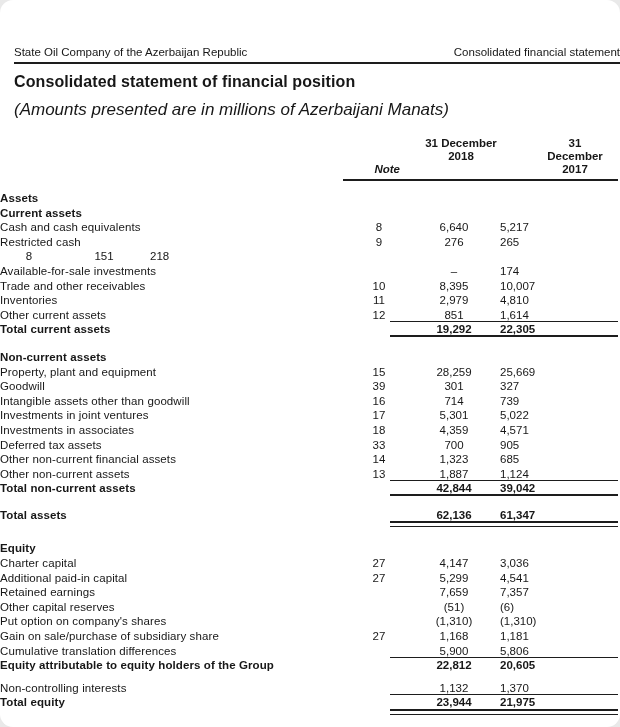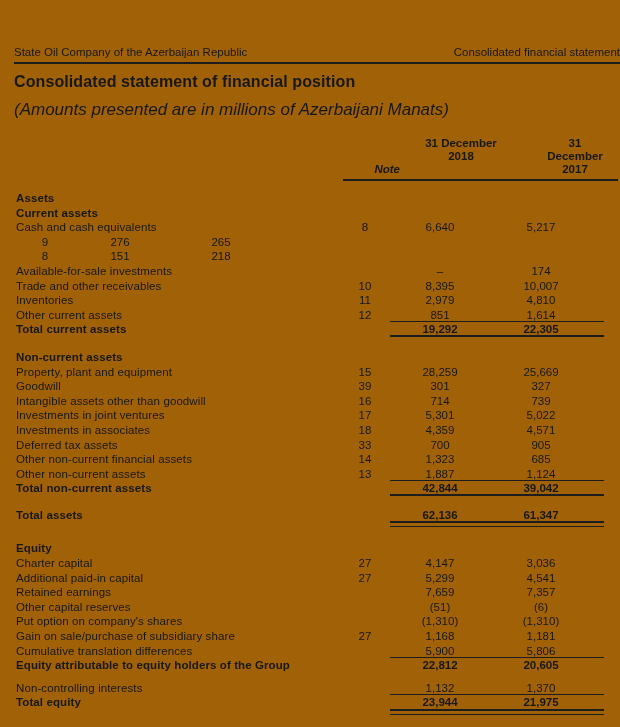--- a/index.html
+++ b/index.html
@@ -2,24 +2,25 @@
 <html><head>
 <meta charset="utf-8">
 <style>
   * { box-sizing: border-box; margin: 0; padding: 0; }
   html, body { background: #e9e9e9; }
   body { font-family: "Liberation Sans", sans-serif; }
   .page {
     position: relative;
     width: 620px;
     height: 727px;
-    background: #a16207;
+    background: #ffffff;
     color: #171717;
     overflow: hidden;
     margin: 0 auto;
+    border-radius: 13px;
   }
   
   .doc-header {
     display: flex;
     justify-content: space-between;
     align-items: flex-end;
     margin: 46px 0 0 14px;
     border-bottom: 2px solid #1d1d1d;
     padding-bottom: 4px;
     font-size: 11.5px;
@@ -50,31 +51,30 @@
   .th-2017  { width: 110px; text-align: center; padding-left: 40px; }
   .thead-rule {
     height: 2px;
     background: #1d1d1d;
     margin: 3px 2px 0 343px;
   }
   
   .rows { margin-top: 10px; }
   .row {
     display: flex;
-    padding-left: 16px;
-    margin-right: 24px;
+    margin-right: 10px;
     line-height: 14.6px;
     font-size: 11.5px;
     position: relative;
   }
   .row.bold { font-weight: bold; }
   .c-label { flex: 1; letter-spacing: .1px; }
   .c-note  { width: 58px; text-align: center; }
   .c-v2018 { width: 92px;  text-align: center; }
-  .c-v2017 { width: 110px; text-align: center; }
+  .c-v2017 { width: 110px; text-align: left; }
   .rule {
     position: absolute;
     left: 390px;
     right: -8px;
   }
   .rule.single {
     bottom: 0px;
     height: 1.5px;
     background: #1d1d1d;
   }
@@ -126,20 +126,21 @@
         <span class="c-v2018"></span>
         <span class="c-v2017"></span>
       </div>
       <div class="row">
         <span class="c-label">Cash and cash equivalents</span>
         <span class="c-note">8</span>
         <span class="c-v2018">6,640</span>
         <span class="c-v2017">5,217</span>
       </div>
       <div class="row">
+        <span class="c-label">Restricted cash</span>
         <span class="c-note">9</span>
         <span class="c-v2018">276</span>
         <span class="c-v2017">265</span>
       </div>
       <div class="row">
         <span class="c-note">8</span>
         <span class="c-v2018">151</span>
         <span class="c-v2017">218</span>
       </div>
       <div class="row">

